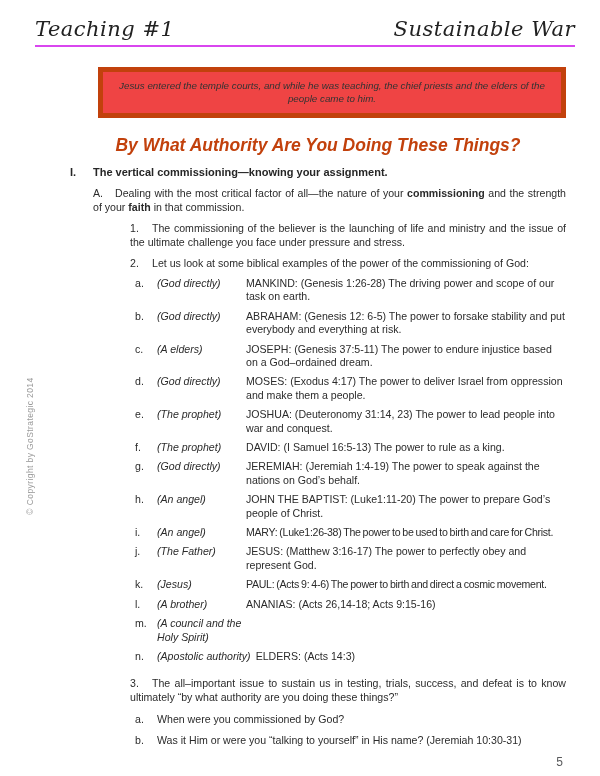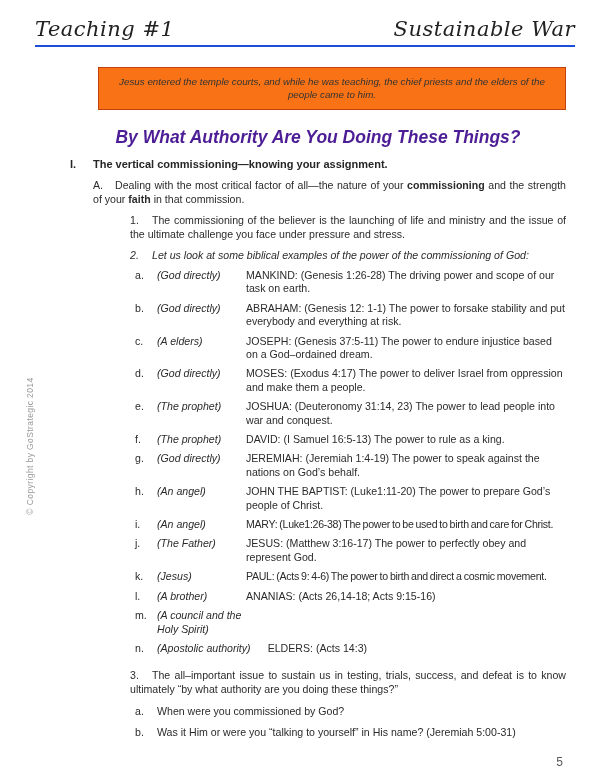--- a/index.html
+++ b/index.html
@@ -10,89 +10,89 @@
     color:#2b2b2b;
     position:relative;
     overflow:hidden;
   }
   .page { position:relative; width:600px; height:776px; }
 
   
   .header {
     margin:16px 25px 0 35px;
     display:flex; justify-content:space-between; align-items:flex-end;
-    border-bottom:2px solid #1d4ed8;
+    border-bottom:2px solid #d946ef;
     padding-bottom:3px;
   }
   .script {
     font-family:"DejaVu Serif", serif;
     font-style:italic;
     font-size:21px;
     letter-spacing:0.5px;
     color:#222;
     line-height:26px;
     white-space:nowrap;
   }
 
   
   .content { margin:0 34px 0 70px; }
 
   
   .quote-box {
     margin-top:20px;
-    background:#f97316;
-    border:1px solid #c2410c;
+    background:#ef4444;
+    border:5px solid #c2410c;
     padding:7px 8px 8px 8px;
     font-style:italic;
     font-size:9.8px;
     line-height:13px;
     text-align:center;
     color:#333;
     margin-left:28px;
   }
 
   
   .doc-title {
     margin-top:16px;
     text-align:center;
     font-weight:bold;
     font-style:italic;
     font-size:17.5px;
     line-height:22px;
-    color:#4c1d95;
+    color:#c2410c;
   }
 
   
   .sec-heading {
     margin-top:9px;
     display:flex;
     font-weight:bold;
     font-size:11px;
     line-height:14px;
     color:#262626;
   }
   .sec-label { width:23px; flex:0 0 23px; }
 
   .para { font-size:10.6px; line-height:13.6px; }
   .inline-label { display:inline-block; width:22px; }
   .lvl-A { margin-left:23px; margin-top:8px; text-align:justify; }
   .lvl-num { margin-left:60px; margin-top:8px; text-align:justify; }
-  .no-justify { text-align:left;font-style:italic; }
+  .no-justify { text-align:left; }
 
   .examples { margin-left:65px; margin-top:2px; }
   .ex-row {
     display:grid;
     grid-template-columns:22px 89px 1fr;
     margin-top:6px;
     font-size:10.6px;
     line-height:13.4px;
   }
   .ex-source { font-style:italic; padding-right:4px; }
   .ex-row.inline-src { grid-template-columns:22px max-content 1fr; }
-  .ex-row.inline-src .ex-source { padding-right:17px; }
+  .ex-row.inline-src .ex-source { padding-right:5px; }
   .ex-row.condensed .ex-text { letter-spacing:-0.3px; word-spacing:-0.6px; }
 
   .para-3 { margin-top:14px; }
   .sub-items { margin-left:65px; }
   .sub-row { display:flex; margin-top:8px; }
   .sub-row .inline-label { flex:0 0 22px; }
 
   
   .copyright-vert {
     position:absolute;
@@ -143,21 +143,21 @@
 
     <div class="examples">
       <div class="ex-row">
         <span class="ex-letter">a.</span>
         <span class="ex-source">(God directly)</span>
         <span class="ex-text">MANKIND: (Genesis 1:26-28) The driving power and scope of our task on earth.</span>
       </div>
       <div class="ex-row">
         <span class="ex-letter">b.</span>
         <span class="ex-source">(God directly)</span>
-        <span class="ex-text">ABRAHAM: (Genesis 12: 1-1) The power to forsake stability and put everybody and everything at risk.</span>
+        <span class="ex-text">ABRAHAM: (Genesis 12: 6-5) The power to forsake stability and put everybody and everything at risk.</span>
       </div>
       <div class="ex-row">
         <span class="ex-letter">c.</span>
         <span class="ex-source">(A elders)</span>
         <span class="ex-text">JOSEPH: (Genesis 37:5-11) The power to endure injustice based on a God–ordained dream.</span>
       </div>
       <div class="ex-row">
         <span class="ex-letter">d.</span>
         <span class="ex-source">(God directly)</span>
         <span class="ex-text">MOSES: (Exodus 4:17) The power to deliver Israel from oppression and make them a people.</span>
@@ -215,21 +215,21 @@
 
     <div class="para lvl-num para-3"><span class="inline-label">3.</span><span>The all–important issue to sustain us in testing, trials, success, and defeat is to know ultimately “by what authority are you doing these things?”</span></div>
 
     <div class="sub-items">
       <div class="para sub-row">
         <span class="inline-label">a.</span>
         <span>When were you commissioned by God?</span>
       </div>
       <div class="para sub-row">
         <span class="inline-label">b.</span>
-        <span>Was it Him or were you “talking to yourself” in His name? (Jeremiah 5:00-31)</span>
+        <span>Was it Him or were you “talking to yourself” in His name? (Jeremiah 10:30-31)</span>
       </div>
     </div>
 
   </div>
 
   <div class="copyright-vert">© Copyright by GoStrategic 2014</div>
   <div class="page-num">5</div>
 
 </div>
 

